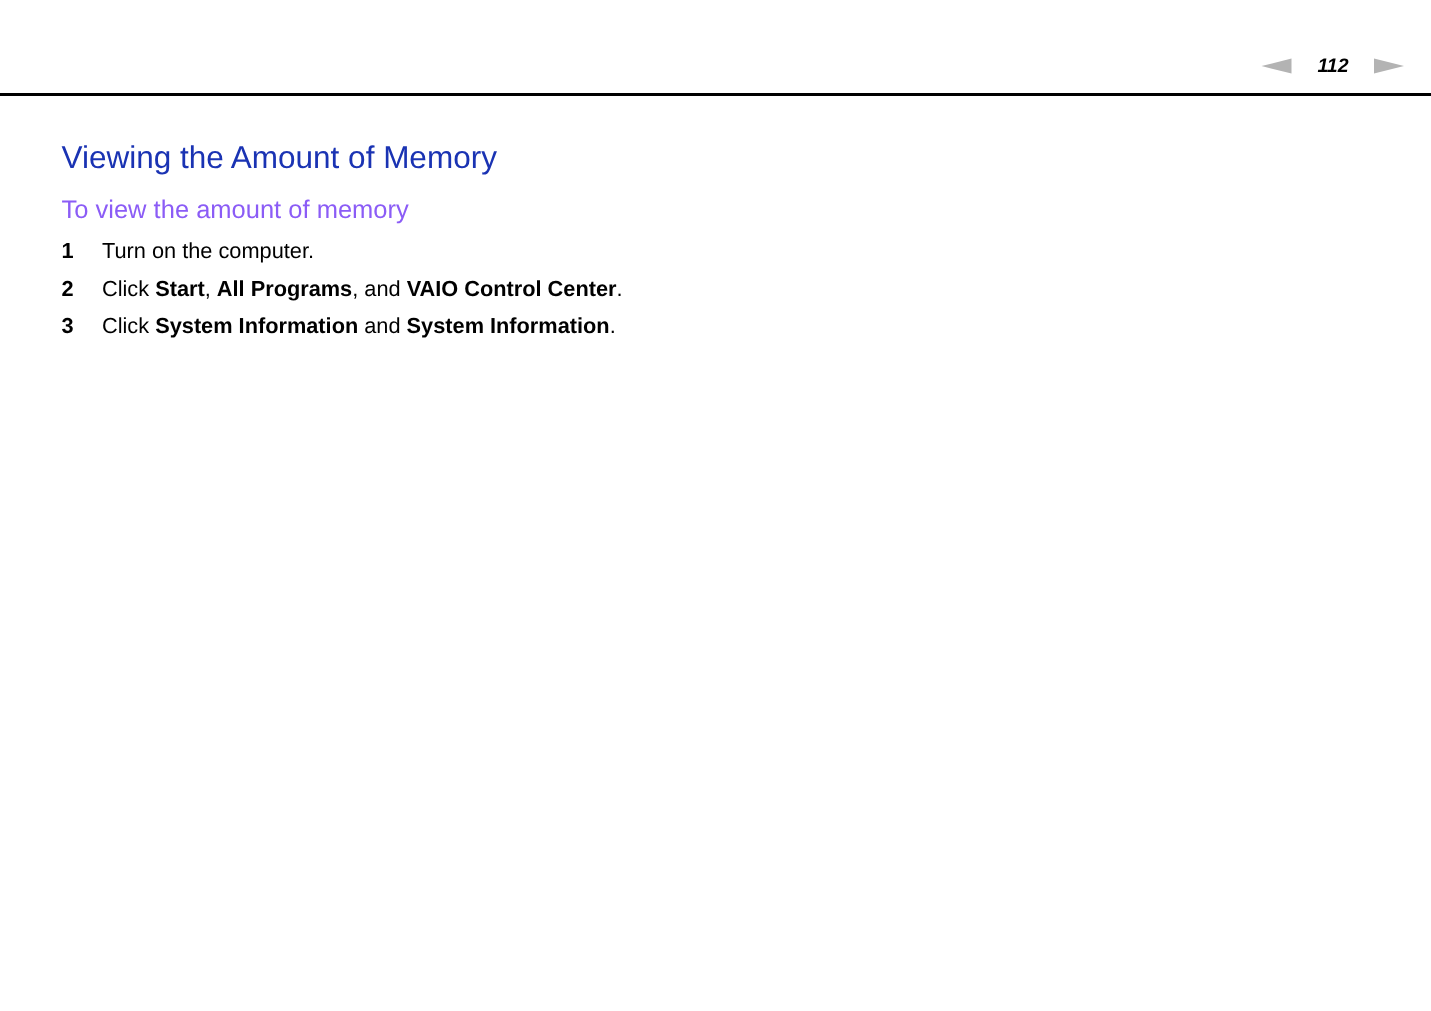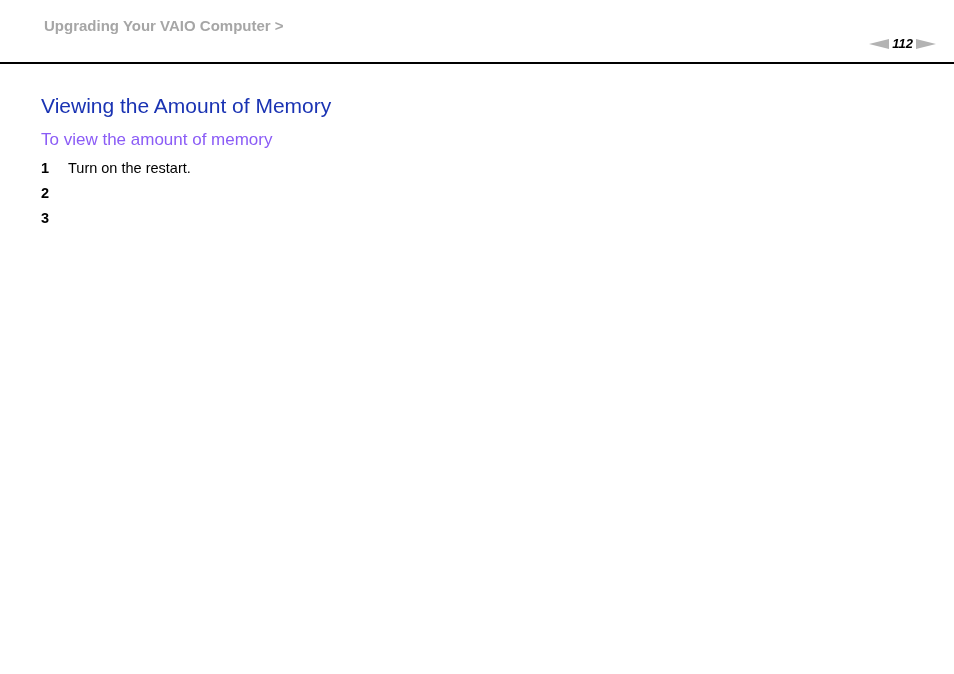--- a/index.html
+++ b/index.html
@@ -1,58 +1,58 @@
 <!DOCTYPE html>
 <html><head>
   <meta charset="utf-8">
   <style>
     html, body { margin: 0; padding: 0; background: #ffffff; }
     body { width: 954px; height: 674px; position: relative; overflow: hidden;
            font-family: "Liberation Sans", sans-serif; color: #000; }
     .breadcrumb { position: absolute; left: 44px; top: 16px; color: #a6a6a6;
                   font-weight: bold; font-size: 15px; line-height: 19px; }
-    .pager { position: absolute; right: 18px; top: 36px; display: flex; align-items: center; gap: 3px; }
+    .pager { position: absolute; right: 18px; top: 36px; display: flex; align-items: center; gap: 17px; }
     .tri-left { width: 0; height: 0; border-top: 5px solid transparent; border-bottom: 5px solid transparent;
                 border-right: 20px solid #b3b3b3; }
     .tri-right { width: 0; height: 0; border-top: 5px solid transparent; border-bottom: 5px solid transparent;
                  border-left: 20px solid #b3b3b3; }
     .page-num { font-weight: bold; font-style: italic; font-size: 13px; color: #000; }
     .rule { position: absolute; left: 0; top: 62px; width: 954px; height: 2px; background: #000; }
     .title { position: absolute; left: 41px; top: 93px; font-size: 21px; color: #1a33b3; line-height: 26px; }
     .subtitle { position: absolute; left: 41px; top: 129px; font-size: 17px; color: #8b5cf6; line-height: 22px; }
     .steps { position: absolute; left: 41px; top: 158px; width: 860px; font-size: 14.5px; line-height: 20px; }
     .step { display: flex; margin-bottom: 5px; }
     .num { width: 27px; font-weight: bold; flex-shrink: 0; }
     .body b { font-weight: bold; }
   </style>
 </head>
 <body>
 
 <div class="breadcrumb">
-  <div>Upgrading Your VAIO Computer &gt;</div>
 </div>
 
 <div class="pager">
   <span class="tri-left"></span>
   <span class="page-num">112</span>
   <span class="tri-right"></span>
 </div>
 
 <div class="rule"></div>
 
 <div class="title">Viewing the Amount of Memory</div>
 <div class="subtitle">To view the amount of memory</div>
 
 <div class="steps">
   <div class="step">
     <span class="num">1</span>
-    <span class="body">Turn on the restart.</span>
+    <span class="body">Turn on the computer.</span>
   </div>
   <div class="step">
     <span class="num">2</span>
+    <span class="body"><span>Click </span><b>Start</b><span>, </span><b>All Programs</b><span>, and </span><b>VAIO Control Center</b><span>.</span></span>
   </div>
   <div class="step">
     <span class="num">3</span>
     <span class="body">
-      <br>
+      <span><span>Click </span><b>System Information</b><span> and </span><b>System Information</b><span>.</span></span><br>
     </span>
   </div>
 </div>
 
 </body></html>

